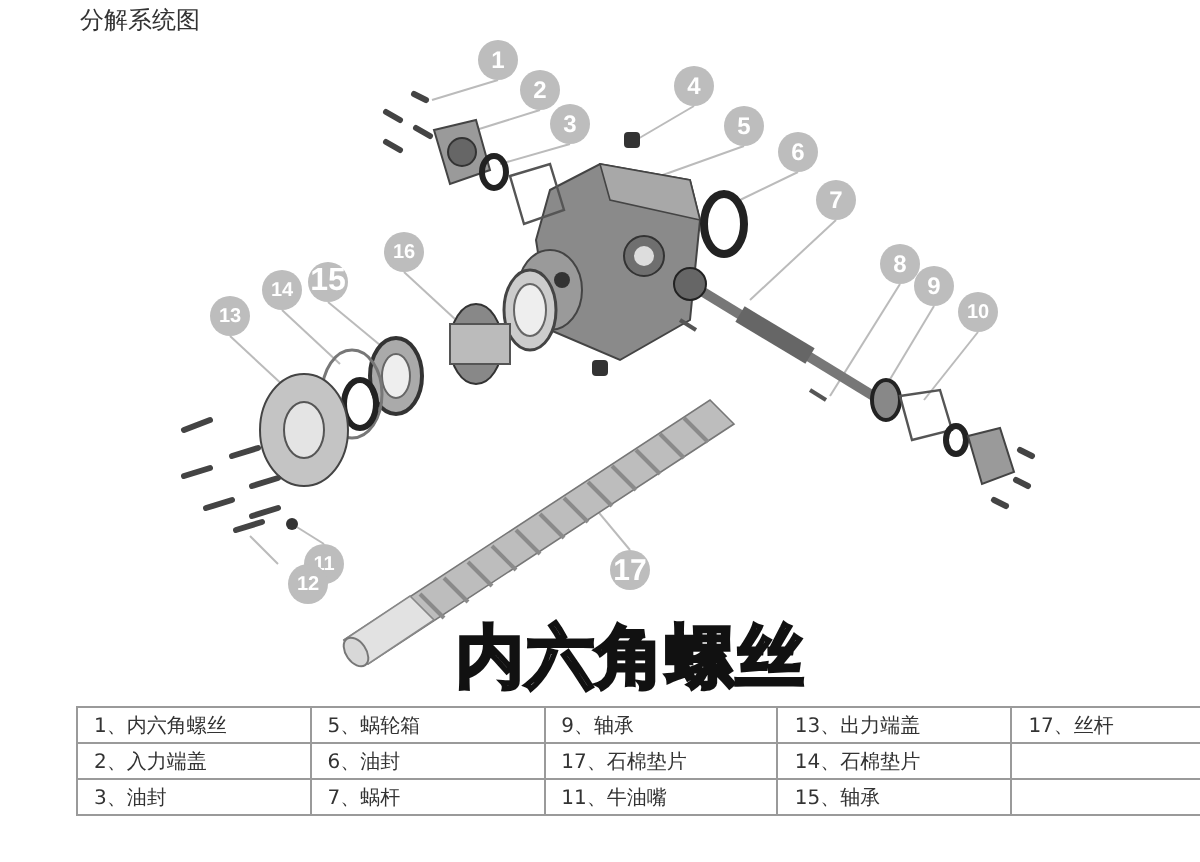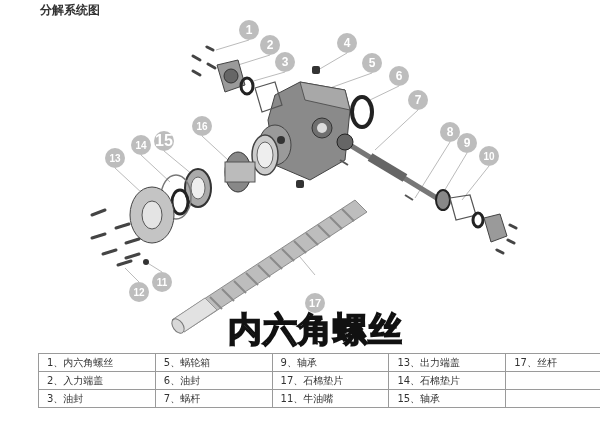--- a/index.html
+++ b/index.html
@@ -1,18 +1,18 @@
 <!DOCTYPE html>
 <html><head>
 <meta charset="utf-8">
 <style>
   html, body { margin:0; padding:0; background:#ffffff; }
   body { width:600px; height:431px; position:relative; overflow:hidden;
          font-family:"DejaVu Sans", sans-serif; color:#222; }
-  .title { position:absolute; left:40px; top:2px; font-size:12px; font-weight:bold; color:#333; }
+  .title { position:absolute; left:40px; top:2px; font-size:12px; font-weight:normal; color:#333; }
   .diagram { position:absolute; left:0; top:0; width:600px; height:345px; }
   .bubble { position:absolute; width:20px; height:20px; border-radius:50%;
             background:#bdbdbd; color:#fff; font-size:12px; font-weight:bold;
             display:flex; align-items:center; justify-content:center;
             font-family:"Liberation Sans", sans-serif; }
   .brand { position:absolute; left:228px; top:309px; font-size:34px; font-weight:bold;
            color:#fff; letter-spacing:1px; line-height:40px;
            -webkit-text-stroke:1.6px #111; font-family:"DejaVu Sans", sans-serif; }
   table.parts { position:absolute; left:38px; top:353px; width:585px;
                 border-collapse:collapse; font-size:10px; color:#333; }
@@ -172,36 +172,36 @@
   </div>
 <div class="bubble" style="left:457px;top:133px;">
     <span>9</span>
   </div>
 <div class="bubble" style="left:479px;top:146px;font-size:10px;">
     <span>10</span>
   </div>
 <div class="bubble" style="left:152px;top:272px;font-size:10px;align-items:center;">
     <span>11</span>
   </div>
-<div class="bubble" style="left:129px;top:282px;font-size:10px;">
+<div class="bubble" style="left:144px;top:282px;font-size:10px;">
     <span>12</span>
   </div>
 <div class="bubble" style="left:105px;top:148px;font-size:10px;">
     <span>13</span>
   </div>
 <div class="bubble" style="left:131px;top:135px;font-size:10px;">
     <span>14</span>
   </div>
 <div class="bubble" style="left:154px;top:131px;font-size:16px;">
     <span>15</span>
   </div>
 <div class="bubble" style="left:192px;top:116px;font-size:10px;">
     <span>16</span>
   </div>
-<div class="bubble" style="left:305px;top:293px;font-size:11px;text-align:right;">
+<div class="bubble" style="left:305px;top:275px;font-size:15px;text-align:right;">
     <span>17</span>
   </div>
 
 <div class="brand">内六角螺丝</div>
 
 <table class="parts">
   <tbody>
       <tr>
     <td>1、内六角螺丝</td>
     <td>5、蜗轮箱</td>

